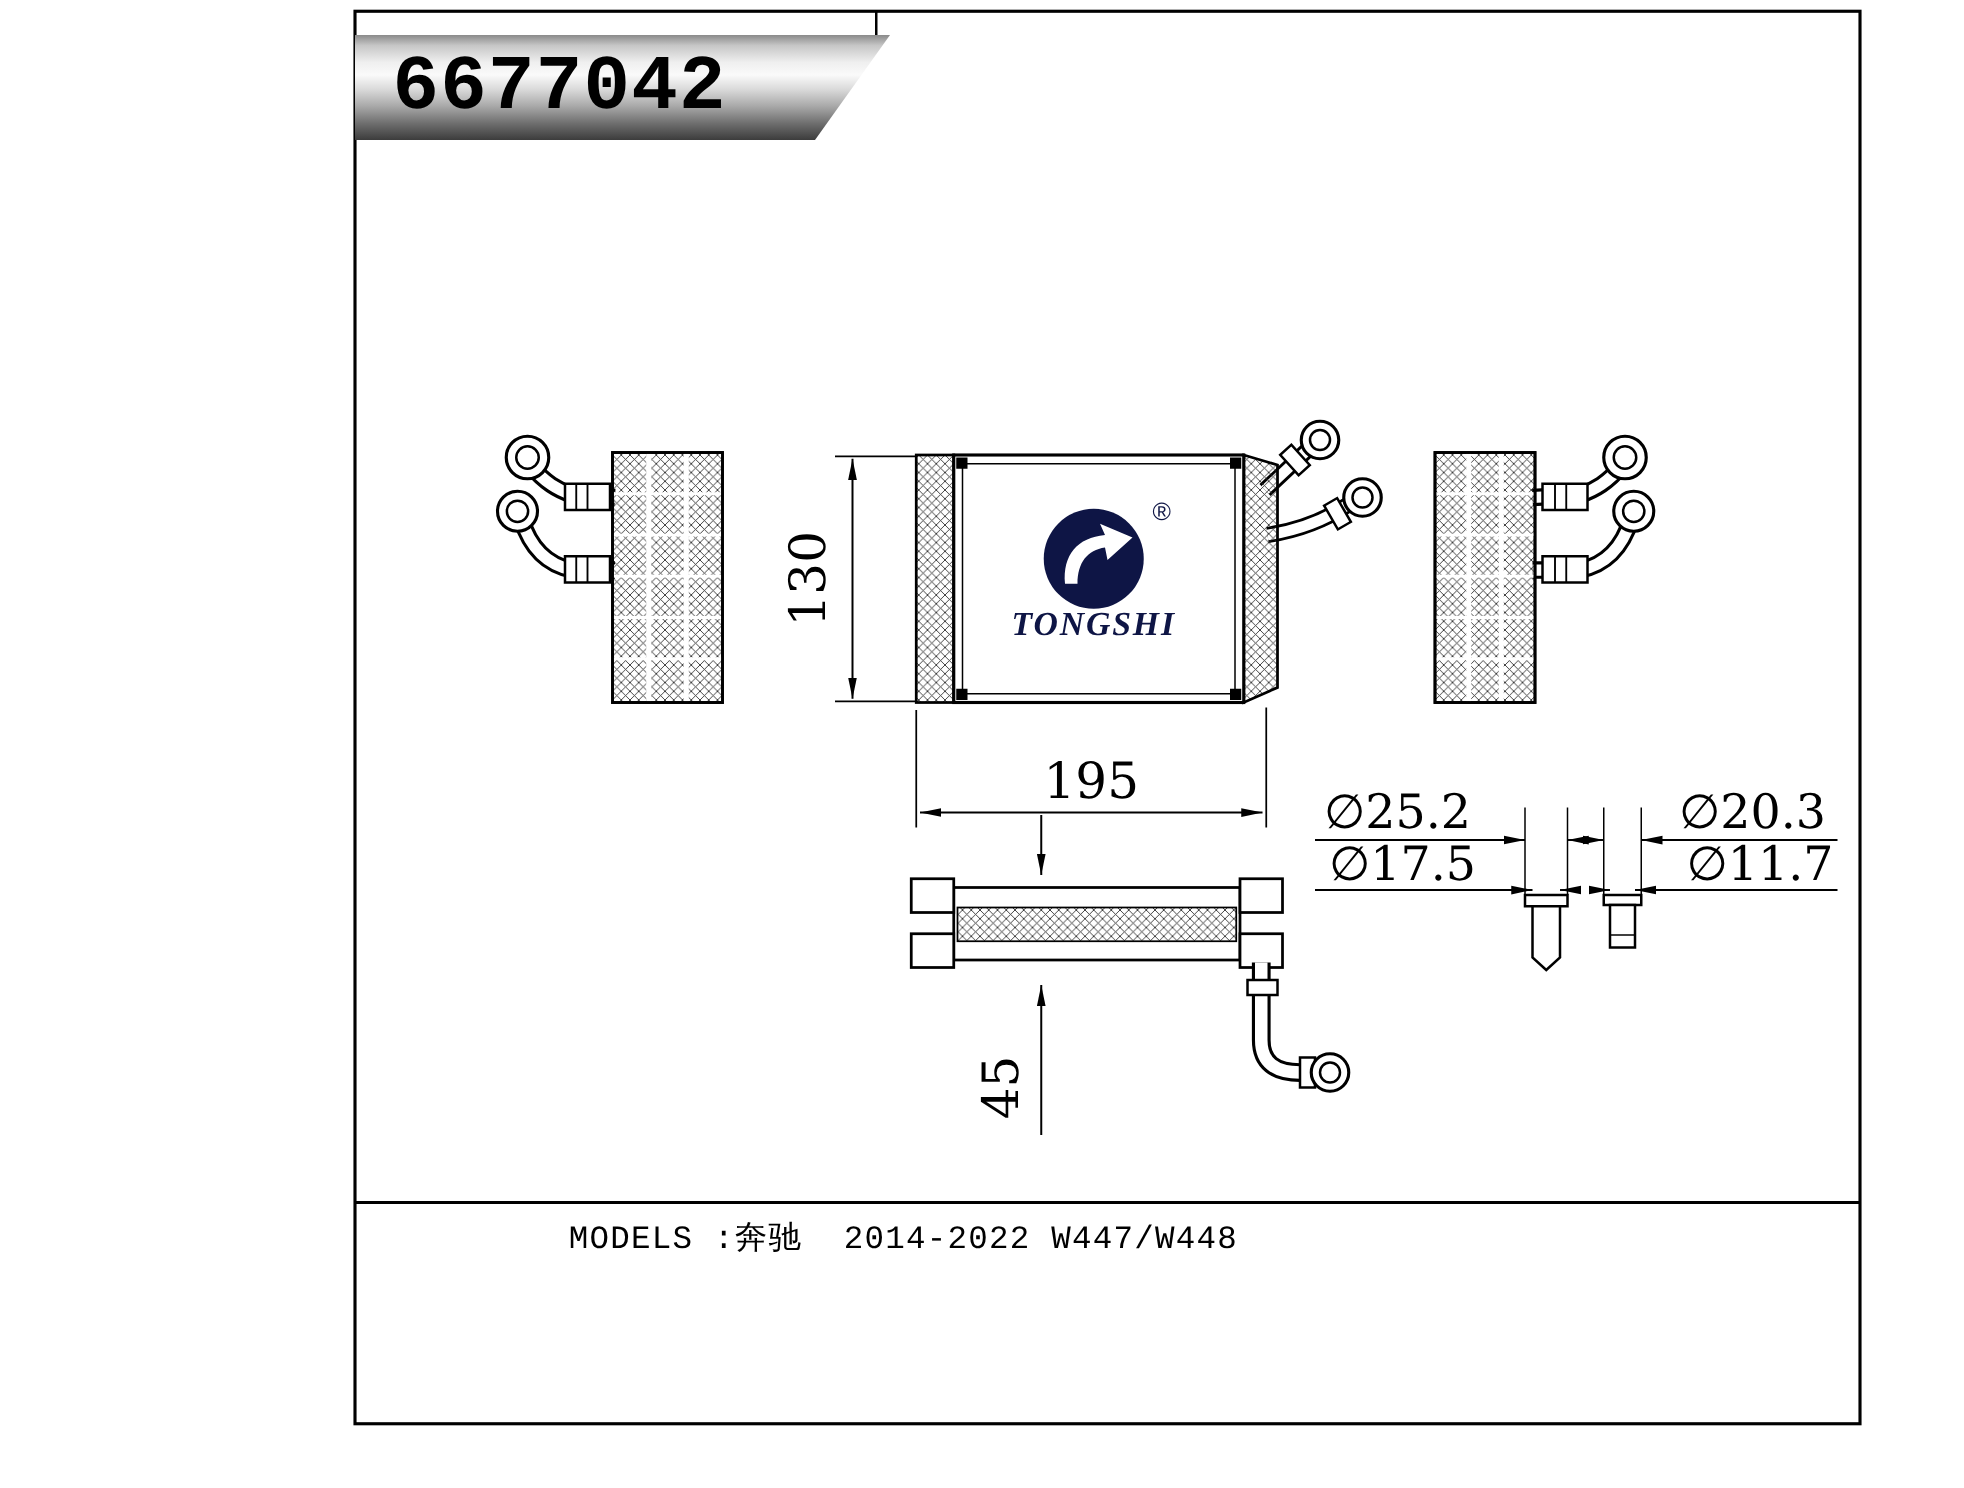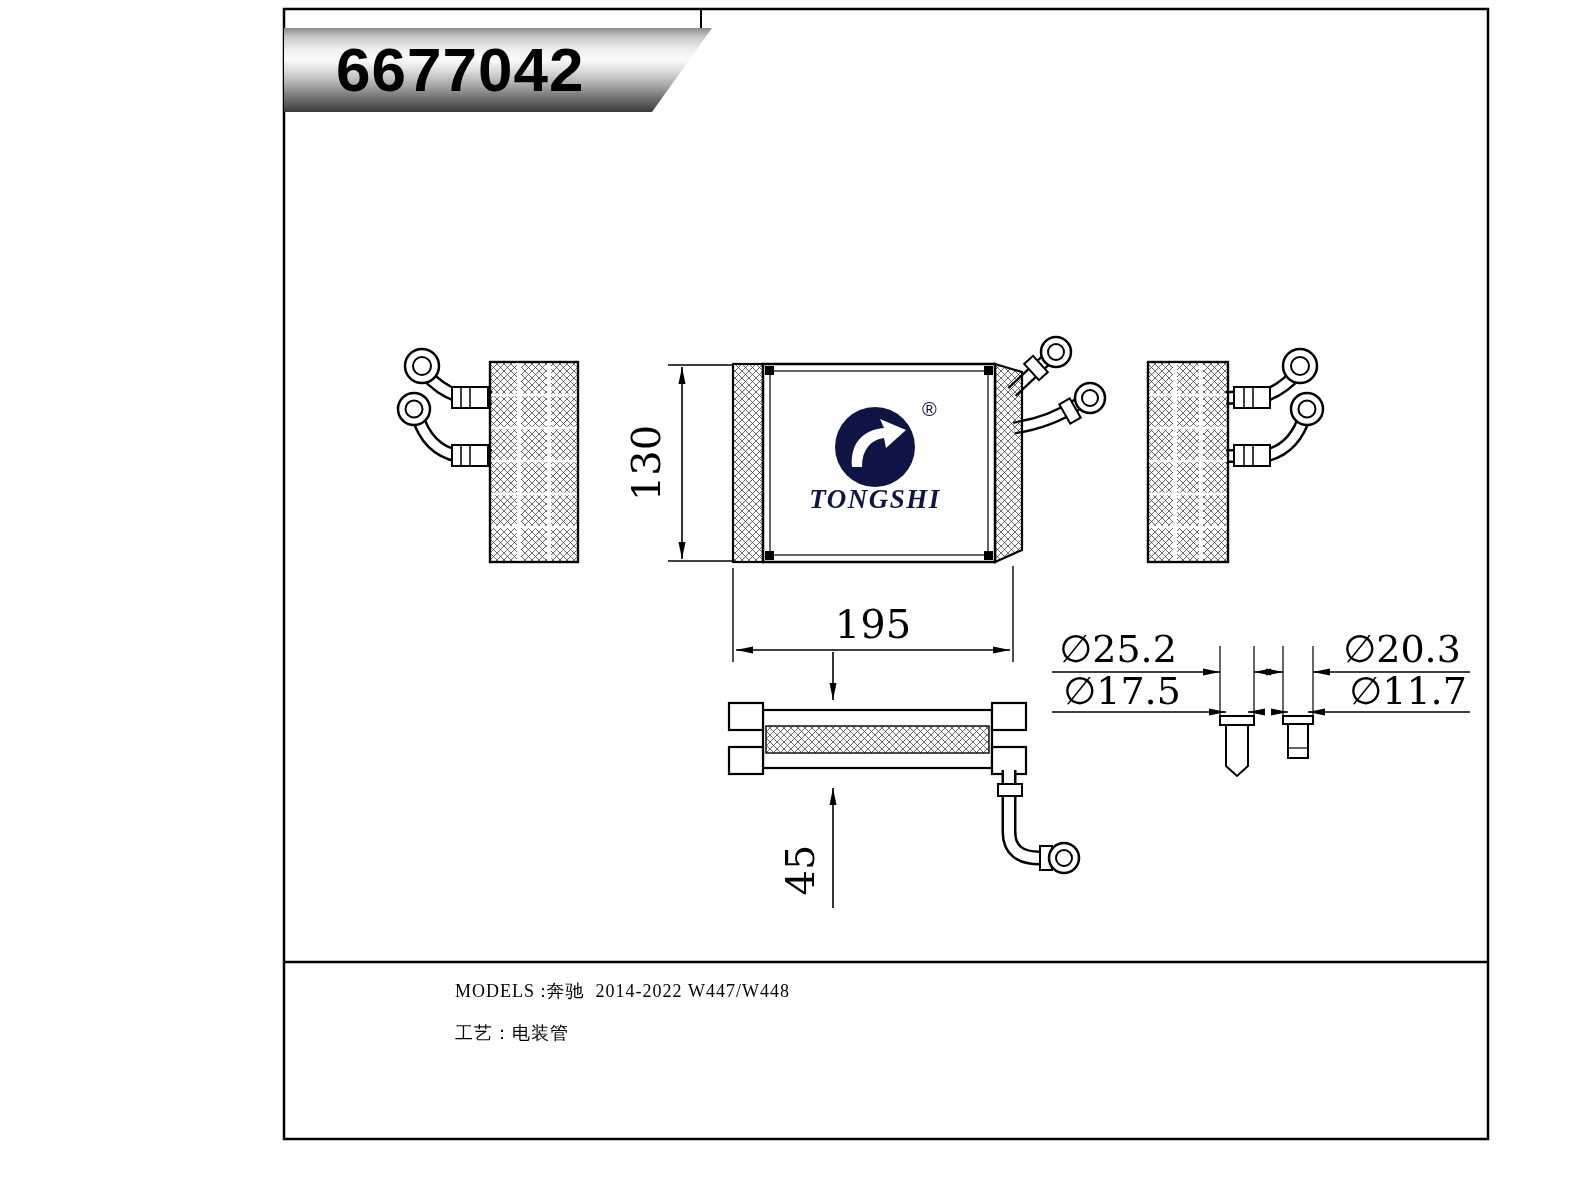--- a/index.html
+++ b/index.html
@@ -3,24 +3,24 @@
 <meta charset="utf-8">
 <style>
   html,body{margin:0;padding:0;background:#fff;}
   .page{position:relative;width:1571px;height:1190px;background:#fff;overflow:hidden;
         font-family:"DejaVu Sans",sans-serif;color:#000;}
   .drawing-svg{position:absolute;left:0;top:0;}
   .banner{position:absolute;left:284px;top:28px;width:428px;height:84px;
     background:linear-gradient(180deg,#8a8a8a 0%,#c6c6c6 10%,#efefef 26%,#fafafa 38%,
                #d9d9d9 52%,#a8a8a8 68%,#6f6f6f 84%,#3c3c3c 100%);
     clip-path:polygon(0 0,100% 0,calc(100% - 60px) 100%,0 100%);}
-  .banner-text{font-family:Liberation Sans, sans-serif;font-weight:700;font-size:62px;
-    line-height:84px;padding-left:52px;color:#000;letter-spacing:1px;}
+  .banner-text{font-family:Liberation Mono, monospace;font-weight:700;font-size:62px;
+    line-height:84px;padding-left:30px;color:#000;letter-spacing:1px;}
   .specs{position:absolute;left:455px;top:970px;
-    font-family:Liberation Serif, serif;font-size:18px;color:#000;}
+    font-family:Liberation Mono, monospace;font-size:26px;color:#000;}
   .spec-row{height:42px;line-height:42px;letter-spacing:1px;white-space:pre;}
   .dim-text{font-family:"DejaVu Serif",serif;font-size:40px;fill:#000;}
   .dia-text{font-family:"DejaVu Serif",serif;font-size:38px;fill:#000;}
 </style>
 </head>
 <body>
 
 <div class="page">
 
   <svg class="drawing-svg" width="1571" height="1190" viewBox="0 0 1571 1190">
@@ -196,16 +196,15 @@
       </g>
     </g>
   </svg>
 
   <div class="banner">
     <div class="banner-text">6677042</div>
   </div>
 
   <div class="specs">
     <div class="spec-row"><span>MODELS :</span><span>奔驰  2014-2022 W447/W448</span></div>
-    <div class="spec-row"><span>工艺：</span><span>电装管</span></div>
   </div>
 
 </div>
 
 </body></html>

